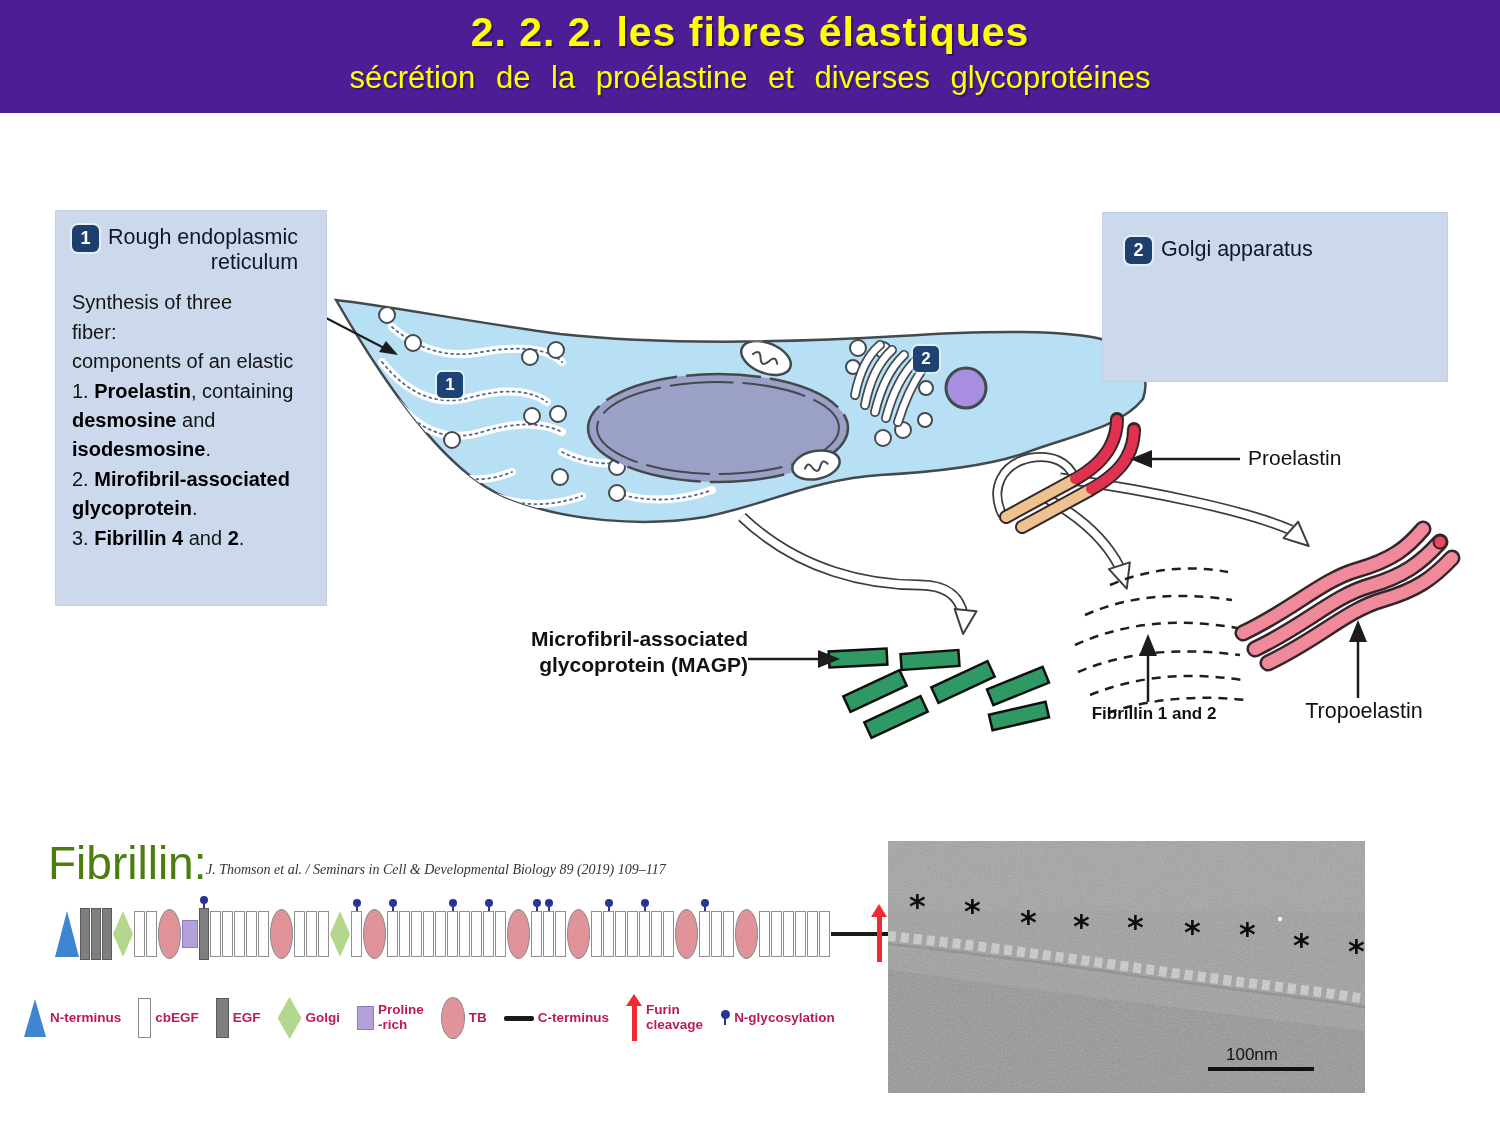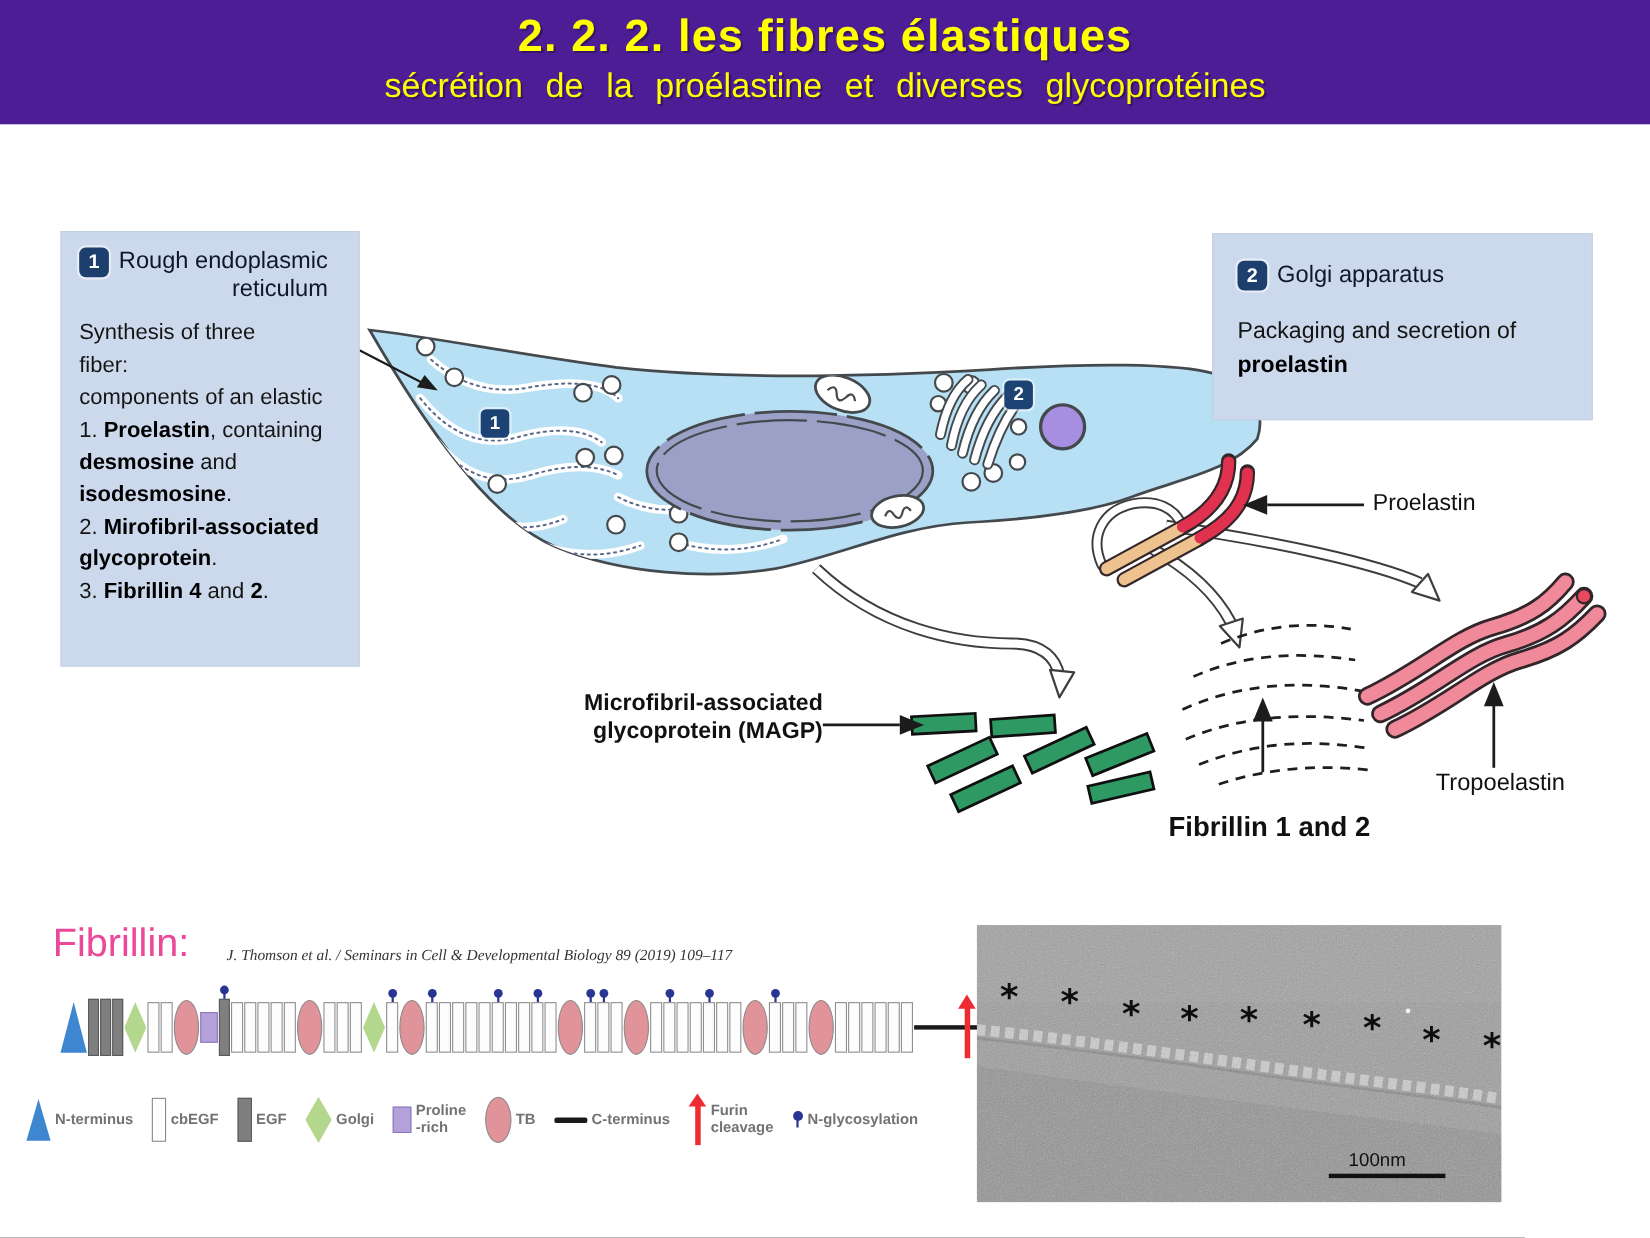--- a/index.html
+++ b/index.html
@@ -25,24 +25,24 @@
   .gol .box-body{margin-top:22px;font-size:21px;}
   
   .cellbadge{position:absolute;width:26px;height:26px;border-radius:5px;background:#1d4374;color:#fff;
              font-weight:bold;font-size:17px;display:flex;align-items:center;justify-content:center;
              box-shadow:0 0 0 2px rgba(255,255,255,.5);}
   
   .lbl{position:absolute;color:#111;}
   .lbl-proelastin{left:1248px;top:446px;font-size:21px;}
   .lbl-magp{left:498px;top:626px;width:250px;text-align:right;font-weight:bold;font-size:21px;
             line-height:1.25;white-space:pre-line;}
-  .lbl-fibrillin{left:1056px;top:704px;width:196px;text-align:center;font-weight:bold;font-size:25px;margin-top:34px;}
+  .lbl-fibrillin{left:1056px;top:704px;width:196px;text-align:center;font-weight:bold;font-size:17px;}
   .lbl-tropo{left:1276px;top:699px;width:176px;text-align:center;font-size:21.5px;}
   
-  .fib-head{position:absolute;left:48px;top:836px;font-size:36px;color:#ec4899;}
+  .fib-head{position:absolute;left:48px;top:836px;font-size:46px;color:#4d7c0f;}
   .citation{position:absolute;left:206px;top:862px;font-family:"Liberation Serif",serif;
             font-style:italic;font-size:14px;color:#333;}
   .domain-row{position:absolute;left:55px;top:902px;height:64px;display:flex;align-items:center;gap:1px;}
   .d{flex:none;position:relative;}
   .d-n{width:0;height:0;border-left:12px solid transparent;border-right:12px solid transparent;
        border-bottom:46px solid #3f86d0;}
   .d-e{width:10px;height:52px;background:#7f7f7f;border:1px solid #5a5a5a;box-sizing:border-box;}
   .d-c{width:11px;height:46px;background:#fdfdfd;border:1px solid #8f8f8f;box-sizing:border-box;}
   .d-h{width:20px;height:46px;background:#b3d78c;clip-path:polygon(50% 0,100% 50%,50% 100%,0 50%);}
   .d-t{width:23px;height:50px;background:#e09398;border:1.5px solid #8a8a8a;border-radius:50%;box-sizing:border-box;}
@@ -52,21 +52,21 @@
   .glyco-mark::after{content:"";position:absolute;top:7px;left:3px;width:2px;height:5px;background:#283593;}
   .d-end{width:78px;height:58px;position:relative;}
   .d-end .ct-line{position:absolute;left:0;top:27px;width:100%;height:4px;background:#1a1a1a;}
   .d-end .furin{position:absolute;left:40px;top:-1px;width:16px;height:60px;}
   .d-end .furin::after{content:"";position:absolute;left:5.5px;top:10px;width:5px;height:48px;background:#ee2b33;}
   .d-end .furin::before{content:"";position:absolute;left:0;top:0;border-left:8px solid transparent;
        border-right:8px solid transparent;border-bottom:13px solid #ee2b33;}
   
   .legend-row{position:absolute;left:24px;top:995px;width:870px;display:flex;align-items:center;gap:17px;}
   .lg-item{display:flex;align-items:center;gap:4px;}
-  .lg-label{font-size:13.5px;font-weight:bold;color:#737373;white-space:pre-line;line-height:1.1;}
+  .lg-label{font-size:13.5px;font-weight:bold;color:#be185d;white-space:pre-line;line-height:1.1;}
   .lg-shape{flex:none;display:inline-block;position:relative;}
   .lg-triangle{width:0;height:0;border-left:11px solid transparent;border-right:11px solid transparent;
                border-bottom:38px solid #3f86d0;}
   .lg-cbegf{width:13px;height:40px;background:#fff;border:1.5px solid #8a8a8a;box-sizing:border-box;}
   .lg-egf{width:13px;height:40px;background:#7f7f7f;border:1px solid #5a5a5a;box-sizing:border-box;}
   .lg-hybrid{width:24px;height:42px;background:#b3d78c;clip-path:polygon(50% 0,100% 50%,50% 100%,0 50%);}
   .lg-proline{width:17px;height:24px;background:#b5a1d9;border:1px solid #8d79bd;box-sizing:border-box;}
   .lg-tb{width:24px;height:42px;background:#e09398;border:1.5px solid #8a8a8a;border-radius:50%;box-sizing:border-box;}
   .lg-cterm{width:30px;height:5px;background:#1a1a1a;border-radius:2px;}
   .lg-furin{width:16px;height:46px;}
@@ -292,24 +292,20 @@
         <div><b>glycoprotein</b><span>.</span></div>
         <div><span>3. </span><b>Fibrillin 4</b><span> and </span><b>2</b><span>.</span></div>
       </div>
   </div>
 
   <div class="ibox gol">
     <div class="box-head">
       <div class="nbadge">2</div>
       <div class="box-title">Golgi apparatus</div>
     </div>
-    <div class="box-body">
-        <div><span>Packaging and secretion of</span></div>
-        <div><b>proelastin</b></div>
-      </div>
   </div>
 
   <div class="cellbadge" style="left:437px;top:372px;">1</div>
   <div class="cellbadge" style="left:913px;top:346px;">2</div>
 
   <div class="lbl lbl-proelastin">Proelastin</div>
   <div class="lbl lbl-magp">Microfibril-associated
 glycoprotein (MAGP)</div>
   <div class="lbl lbl-fibrillin">Fibrillin 1 and 2</div>
   <div class="lbl lbl-tropo">Tropoelastin</div>

